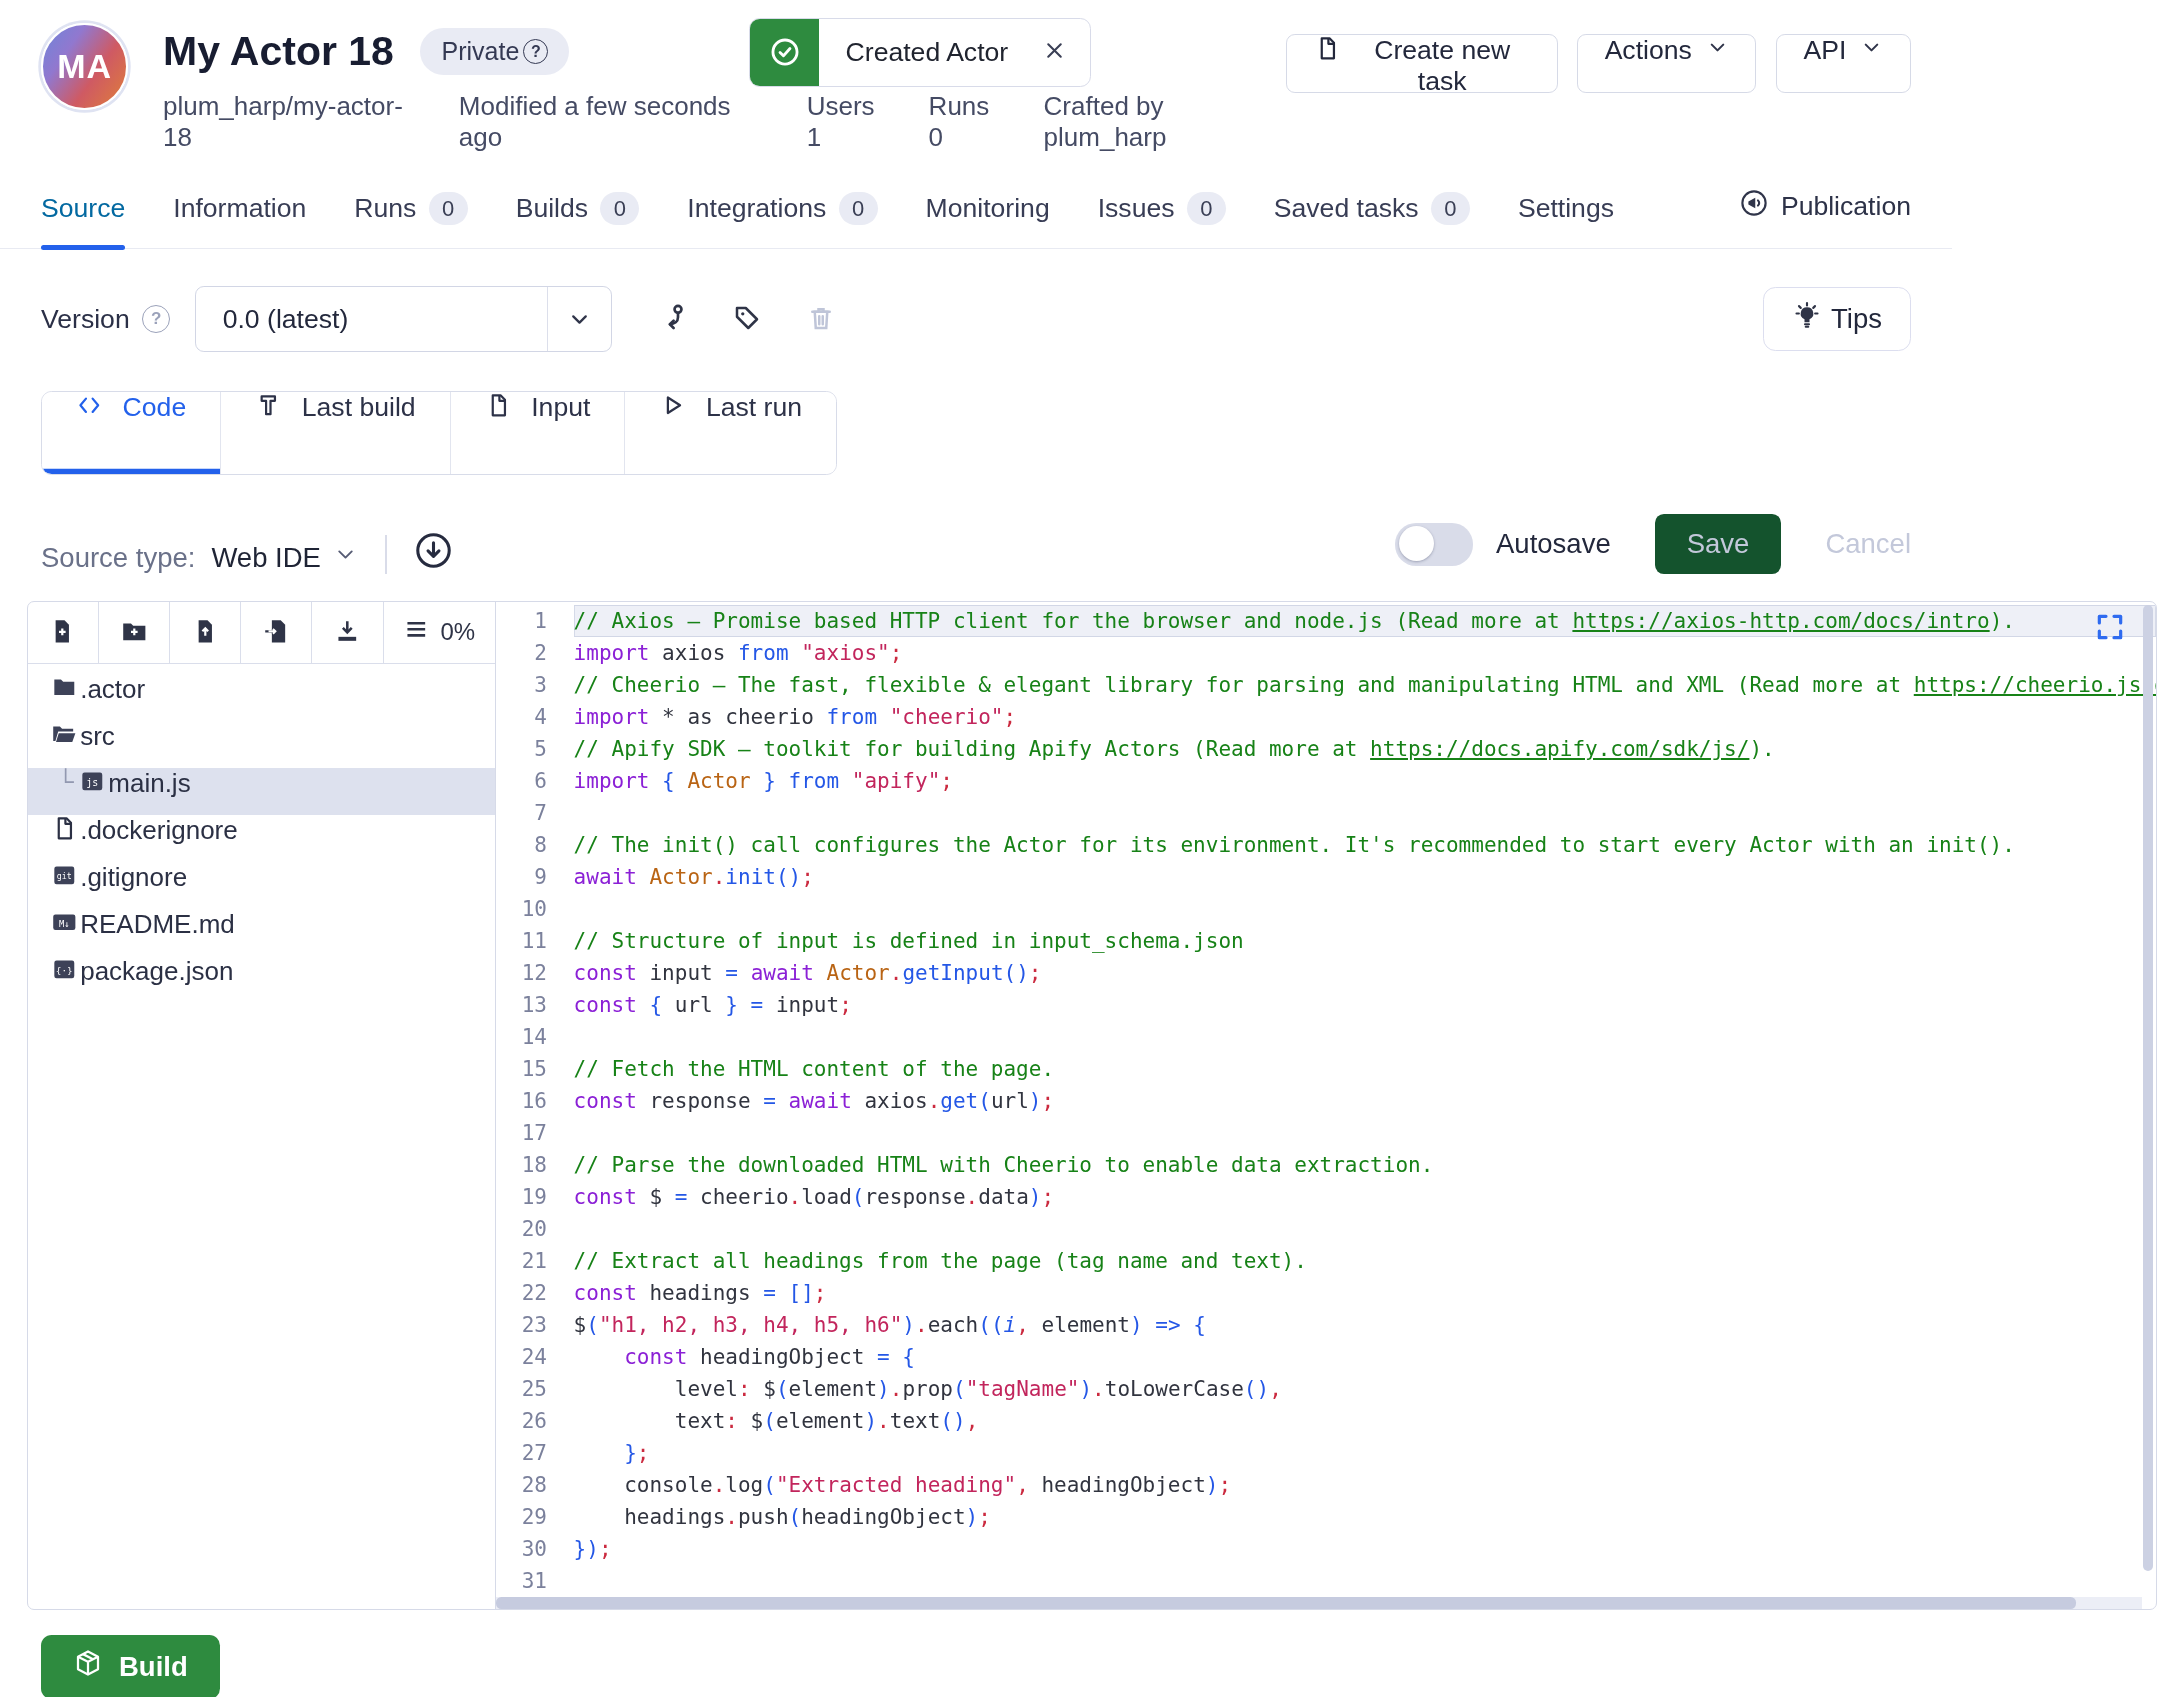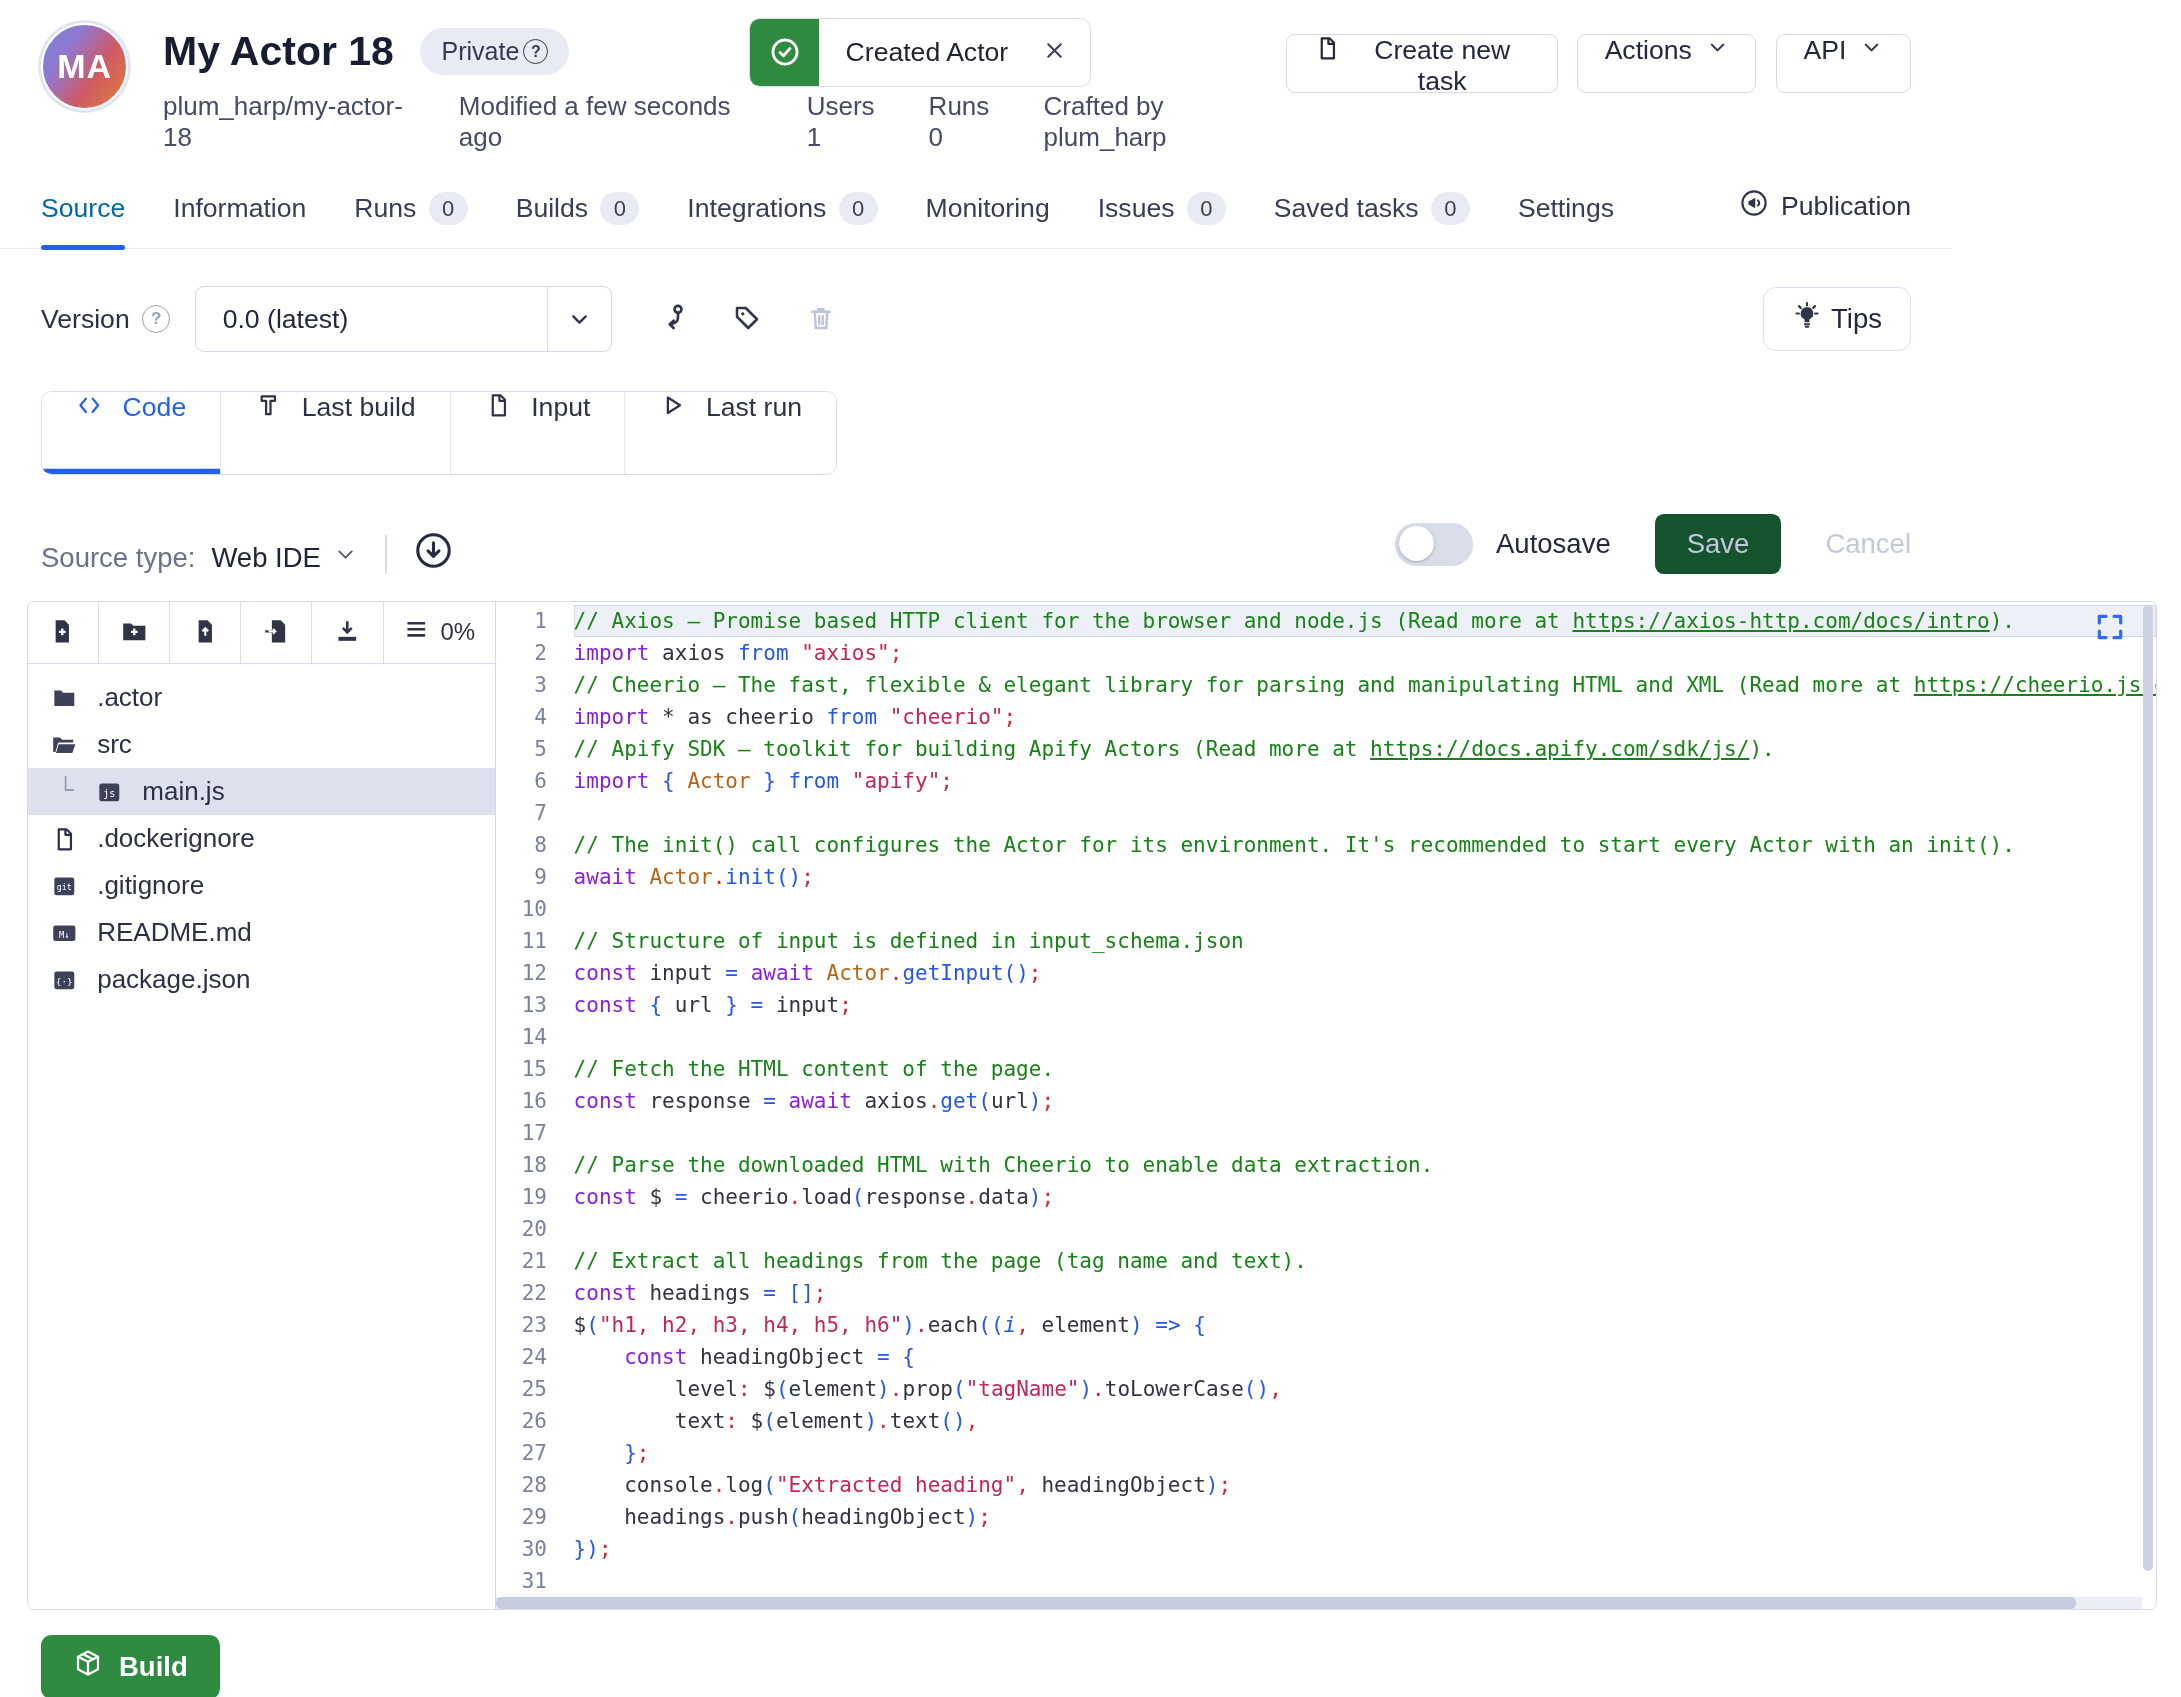--- a/index.html
+++ b/index.html
@@ -88,21 +88,21 @@
 
   
   .ide { margin:26.6px 25px 0 26.6px; width:2130px; height:1009px; border:1.8px solid #d6dae8;
     border-radius:7px; display:flex; overflow:hidden; background:#fff; }
   .ftree { width:468px; flex:none; border-right:1.8px solid #d6dae8; display:flex; flex-direction:column; }
   .ft-toolbar { display:flex; height:62px; border-bottom:0.9px solid #dadeeb; flex:none; }
   .ft-tb-btn { width:78px; border:none; background:none; border-right:0.9px solid #dadeeb;
     display:flex; align-items:center; justify-content:center; cursor:pointer; }
   .ft-count { flex:1; display:flex; align-items:center; gap:10.6px; padding:0 19.5px; font-size:24px; color:#2f3447; }
   .ft-items { padding-top:10.6px; }
-  .ft-row { height:47px; display:flex; align-items:center; padding-left:23px; gap:20px;
+  .ft-row { height:47px; display:flex; align-items:flex-start; padding-left:23px; gap:3px;
     font-size:26px; color:#2b3044; cursor:pointer; }
   .ft-row.selected { background:#dde1ee; }
   .ft-row .conn { color:#9298b0; font-size:23px; margin:0 1.8px 5.3px 7px; }
   .ft-icon { display:flex; align-items:center; }
 
   
   .editor { flex:1; position:relative; overflow:hidden; padding-top:3.5px;
     font-family:"DejaVu Sans Mono", monospace; }
   .code-line { display:flex; height:32px; line-height:32px; }
   .ln { width:78px; padding-right:26.6px; text-align:right; color:#7b819c; font-size:21px; flex:none; }

